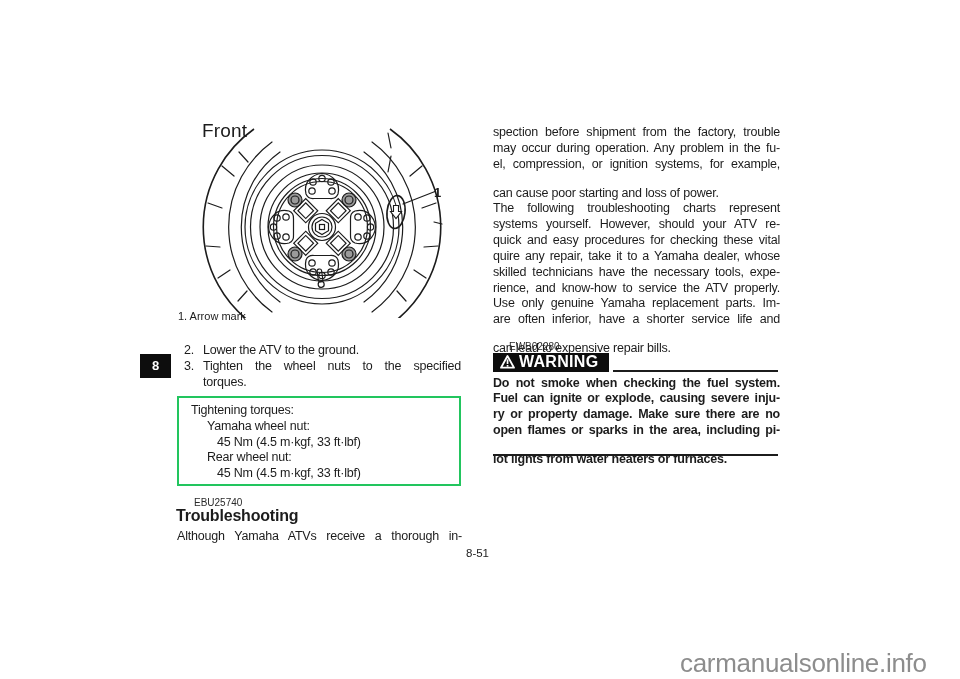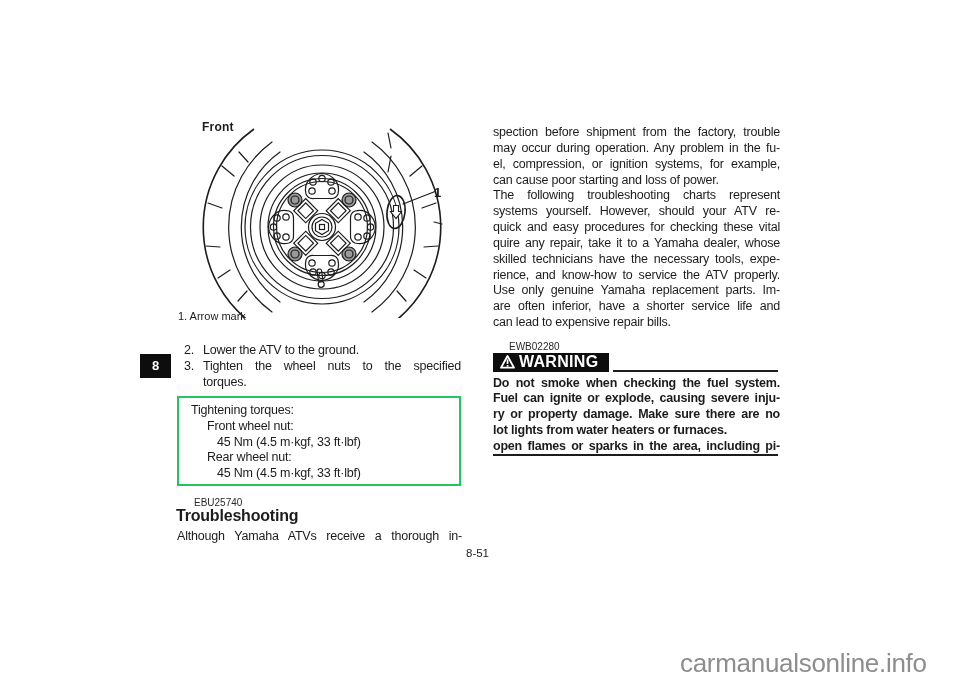--- a/index.html
+++ b/index.html
@@ -2,28 +2,28 @@
 <html><head>
 <meta charset="utf-8">
 <style>
   * { margin:0; padding:0; box-sizing:border-box; }
   html,body { background:#ffffff; }
   body { font-family:"Liberation Sans","DejaVu Sans",sans-serif; color:#1c1c1c; }
   .page { position:relative; width:960px; height:679px; background:#ffffff; overflow:hidden; }
   .abs { position:absolute; }
 
   
-  .fig-title { font-size:12px; font-weight:700; letter-spacing:.2px; }
+  .fig-title { font-size:19px; font-weight:400; letter-spacing:.2px; }
   .callout-num { font-size:13px; font-weight:700; }
   .fig-caption { font-size:11px; }
 
   
   .body-txt { font-size:12.5px; line-height:15.85px; letter-spacing:-0.2px; }
   .jline { text-align:justify; text-align-last:justify; }
-  .lline { text-align:left; }
+  .lline { text-align:left;margin-top:13px; }
   .bold  { font-weight:700; }
 
   
   .step { font-size:12.5px; letter-spacing:-0.2px; white-space:nowrap; }
   .step .num { display:inline-block; width:19px; }
   .step .jtxt { display:inline-block; width:258px; text-align:justify; text-align-last:justify; vertical-align:top; white-space:normal; }
 
   
   .spec-box { width:284px; height:90px; border:2px solid #22c55e; padding-top:5px; }
   .spec-box div { font-size:12.5px; line-height:15.8px; letter-spacing:-0.2px; white-space:nowrap; }
@@ -133,21 +133,21 @@
   <div class="abs step" style="left:184px; top:343px; width:278px;">
     <span class="num">2.</span><span>Lower the ATV to the ground.</span>
   </div>
   <div class="abs step" style="left:184px; top:359px; width:278px;">
     <span class="num">3.</span><span class="jtxt">Tighten the wheel nuts to the specified</span>
   </div>
   <div class="abs step" style="left:203px; top:375px;">torques.</div>
 
   <div class="abs spec-box" style="left:177px; top:396px;">
     <div class="ind1">Tightening torques:</div>
-    <div class="ind2">Front wheel nut:</div>
+    <div class="ind2">Yamaha wheel nut:</div>
     <div class="ind3">45 Nm (4.5 m·kgf, 33 ft·lbf)</div>
     <div class="ind2">Rear wheel nut:</div>
     <div class="ind3">45 Nm (4.5 m·kgf, 33 ft·lbf)</div>
   </div>
 
   <div class="abs code-label" style="left:178px; top:497px;">EBU25740</div>
   <div class="abs section-title" style="left:176px; top:507px;">Troubleshooting</div>
   <div class="abs body-txt jline" style="left:177px; top:529px; width:285px;">Although Yamaha ATVs receive a thorough in-</div>
 
   <div class="abs" style="left:493px; top:125px; width:287px;">
@@ -175,22 +175,22 @@
       <rect x="6.7" y="10" width="1.7" height="1.7" fill="#ffffff"></rect>
     </svg>
     <span class="wlabel">WARNING</span>
   </div>
   <div class="abs hrule" style="left:613px; top:369.5px; width:165px;"></div>
 
   <div class="abs" style="left:493px; top:375.5px; width:287px;">
     <div class="body-txt bold jline">Do not smoke when checking the fuel system.</div>
     <div class="body-txt bold jline">Fuel can ignite or explode, causing severe inju-</div>
     <div class="body-txt bold jline">ry or property damage. Make sure there are no</div>
+    <div class="body-txt bold jline">open flames or sparks in the area, including pi-</div>
     <div class="body-txt bold lline">lot lights from water heaters or furnaces.</div>
-    <div class="body-txt bold jline">open flames or sparks in the area, including pi-</div>
   </div>
   <div class="abs hrule" style="left:493px; top:453.8px; width:285px;"></div>
 
   <div class="abs page-num" style="left:466px; top:547px;">8-51</div>
 
   <div class="abs watermark" style="left:680px; top:648px; width:264px; text-align:left;">carmanualsonline.info</div>
 
 </div>
 
 </body></html>

